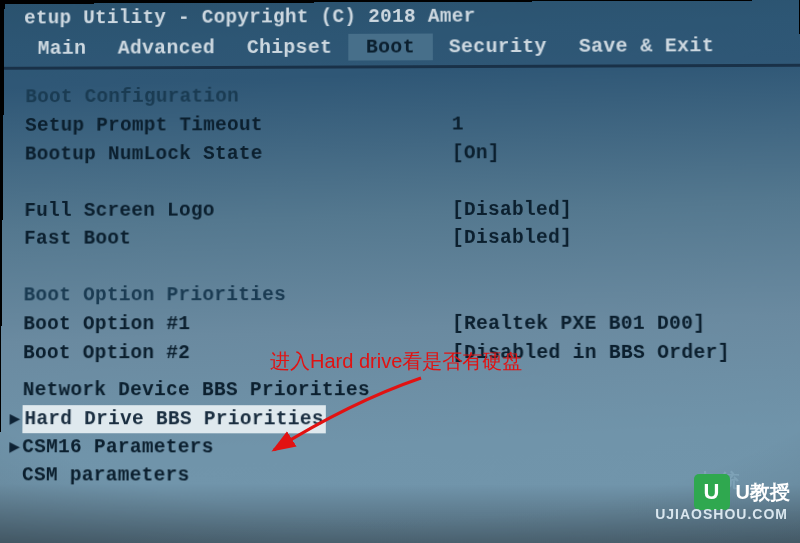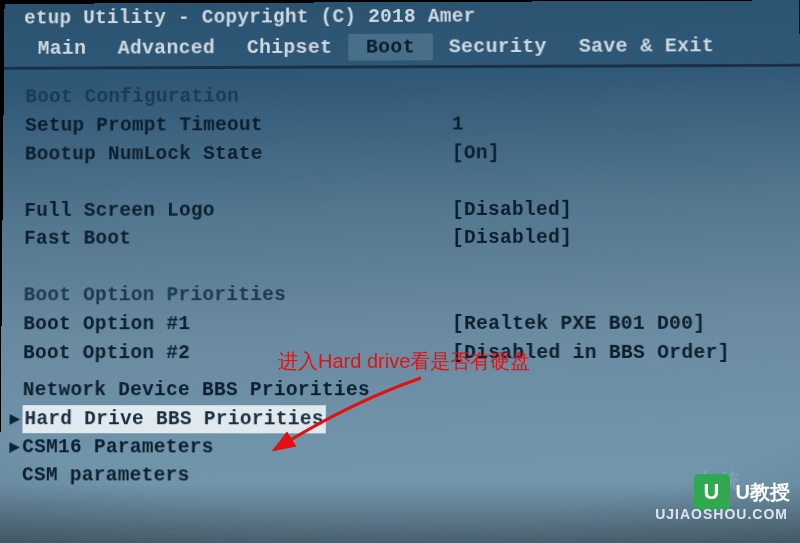--- a/index.html
+++ b/index.html
@@ -64,21 +64,21 @@
   .selector-row { position: relative; display:flex; align-items:center; line-height:1.45;}
   .selector-caret {
     position: absolute;
     left: -13px;
     font-size: 18px;
     color: #0e2234;
   }
   .annotation {
     position: absolute;
     top: 348px;
-    left: 278px;
+    left: 270px;
     color: #e11212;
     font-family: "Microsoft YaHei", Arial, sans-serif;
     font-size: 20px;
     font-weight: normal;
     letter-spacing: 0;
     z-index: 50;
   }
   .arrow {
     position: absolute;
     top: 372px;

